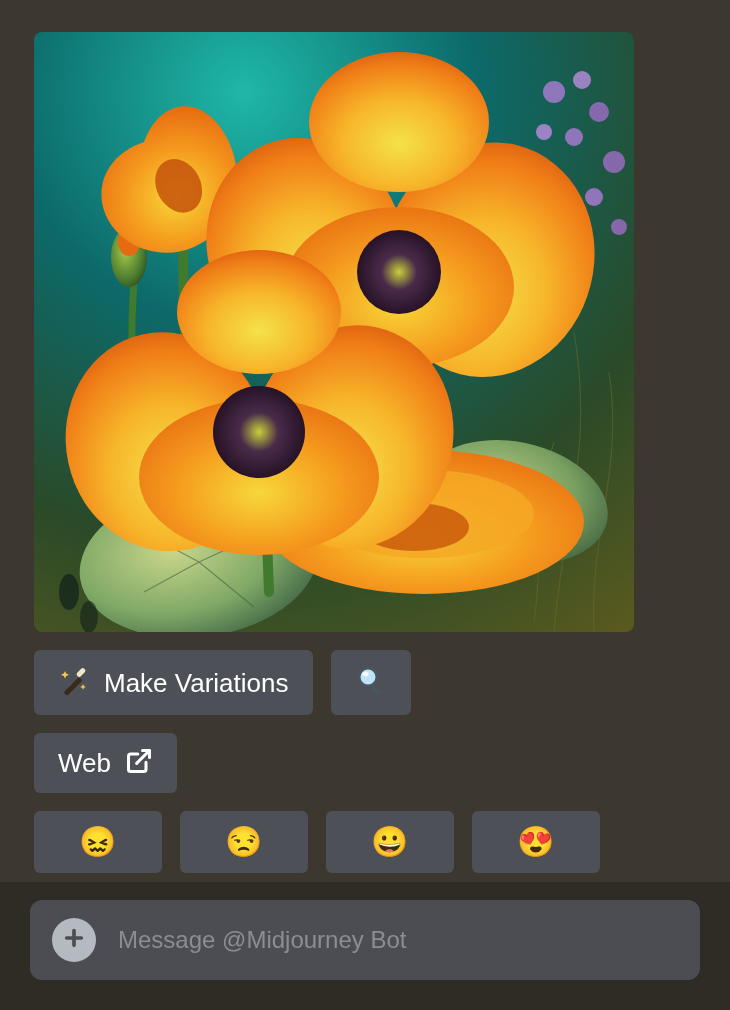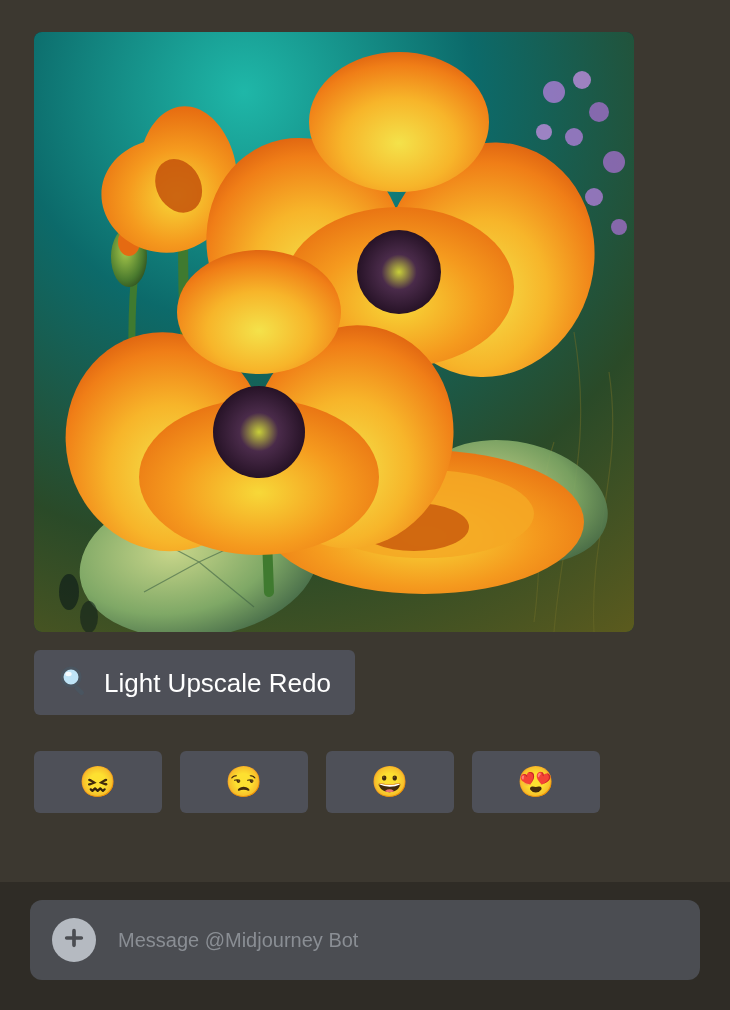--- a/index.html
+++ b/index.html
@@ -97,21 +97,21 @@
       cursor: pointer;
       flex-shrink: 0;
     }
     .plus-circle svg { width: 22px; height: 22px; }
     .composer-input {
       flex: 1;
       background: transparent;
       border: none;
       outline: none;
       color: #dbdee1;
-      font-size: 20px;
+      font-size: 24px;
     }
     .composer-input::placeholder {
       color: #8a8e94;
     }
     .ext-icon svg { width: 28px; height: 28px; }
     .wand-icon svg, .mag-icon svg { width: 32px; height: 32px; }
   </style>
 </head>
 <body>
 
@@ -225,32 +225,52 @@
         <circle cx="0" cy="10" r="46" fill="url(#center)"></circle>
       </g>
 
       <ellipse cx="35" cy="560" rx="10" ry="18" fill="#10201a" opacity="0.7"></ellipse>
       <ellipse cx="55" cy="585" rx="9" ry="16" fill="#10201a" opacity="0.6"></ellipse>
     </svg>
   </div>
 
   <div class="button-row">
     <button class="dbtn">
+      <span class="emoji wand-icon">
+        <svg viewBox="0 0 32 32">
+          <rect x="4" y="20" width="22" height="5" rx="2.2" transform="rotate(-45 15 22.5)" fill="#3a2a1a"></rect>
+          <rect x="18" y="6" width="10" height="5" rx="2.2" transform="rotate(-45 23 8.5)" fill="#f2e6c8"></rect>
+          <path d="M7 7l1.2 2.6L11 10.8l-2.8 1.2L7 14.6l-1.2-2.6L3 10.8l2.8-1.2z" fill="#f5c84a"></path>
+          <path d="M25 20l.9 2 2 .9-2 .9-.9 2-.9-2-2-.9 2-.9z" fill="#f5c84a"></path>
+        </svg>
+      </span>
+      <span>Make Variations</span>
+    </button>
+    <button class="dbtn">
       <span class="emoji mag-icon">
         <svg viewBox="0 0 32 32">
           <circle cx="13" cy="13" r="9" fill="#bfe4f7" stroke="#4a5560" stroke-width="3"></circle>
           <rect x="19" y="21" width="11" height="4.5" rx="2" transform="rotate(45 19 21)" fill="#4a5560"></rect>
           <ellipse cx="10.5" cy="10" rx="3.2" ry="2.2" fill="#ffffff" opacity="0.85"></ellipse>
         </svg>
       </span>
-      <span>Light Upscale Redo</span>
     </button>
   </div>
 
   <div class="button-row">
+    <button class="dbtn">
+      <span>Web</span>
+      <span class="ext-icon">
+        <svg viewBox="0 0 24 24" fill="none" stroke="#ffffff" stroke-width="2.6" stroke-linecap="round" stroke-linejoin="round">
+          <path d="M18 13v6a2 2 0 0 1-2 2H5a2 2 0 0 1-2-2V8a2 2 0 0 1 2-2h6"></path>
+          <polyline points="15 3 21 3 21 9"></polyline>
+          <line x1="10" y1="14" x2="21" y2="3"></line>
+        </svg>
+      </span>
+    </button>
   </div>
 
   <div class="reaction-row">
     <button class="reaction">
       <span class="reaction-emoji">😖</span>
     </button>
     <button class="reaction">
       <span class="reaction-emoji">😒</span>
     </button>
     <button class="reaction">

